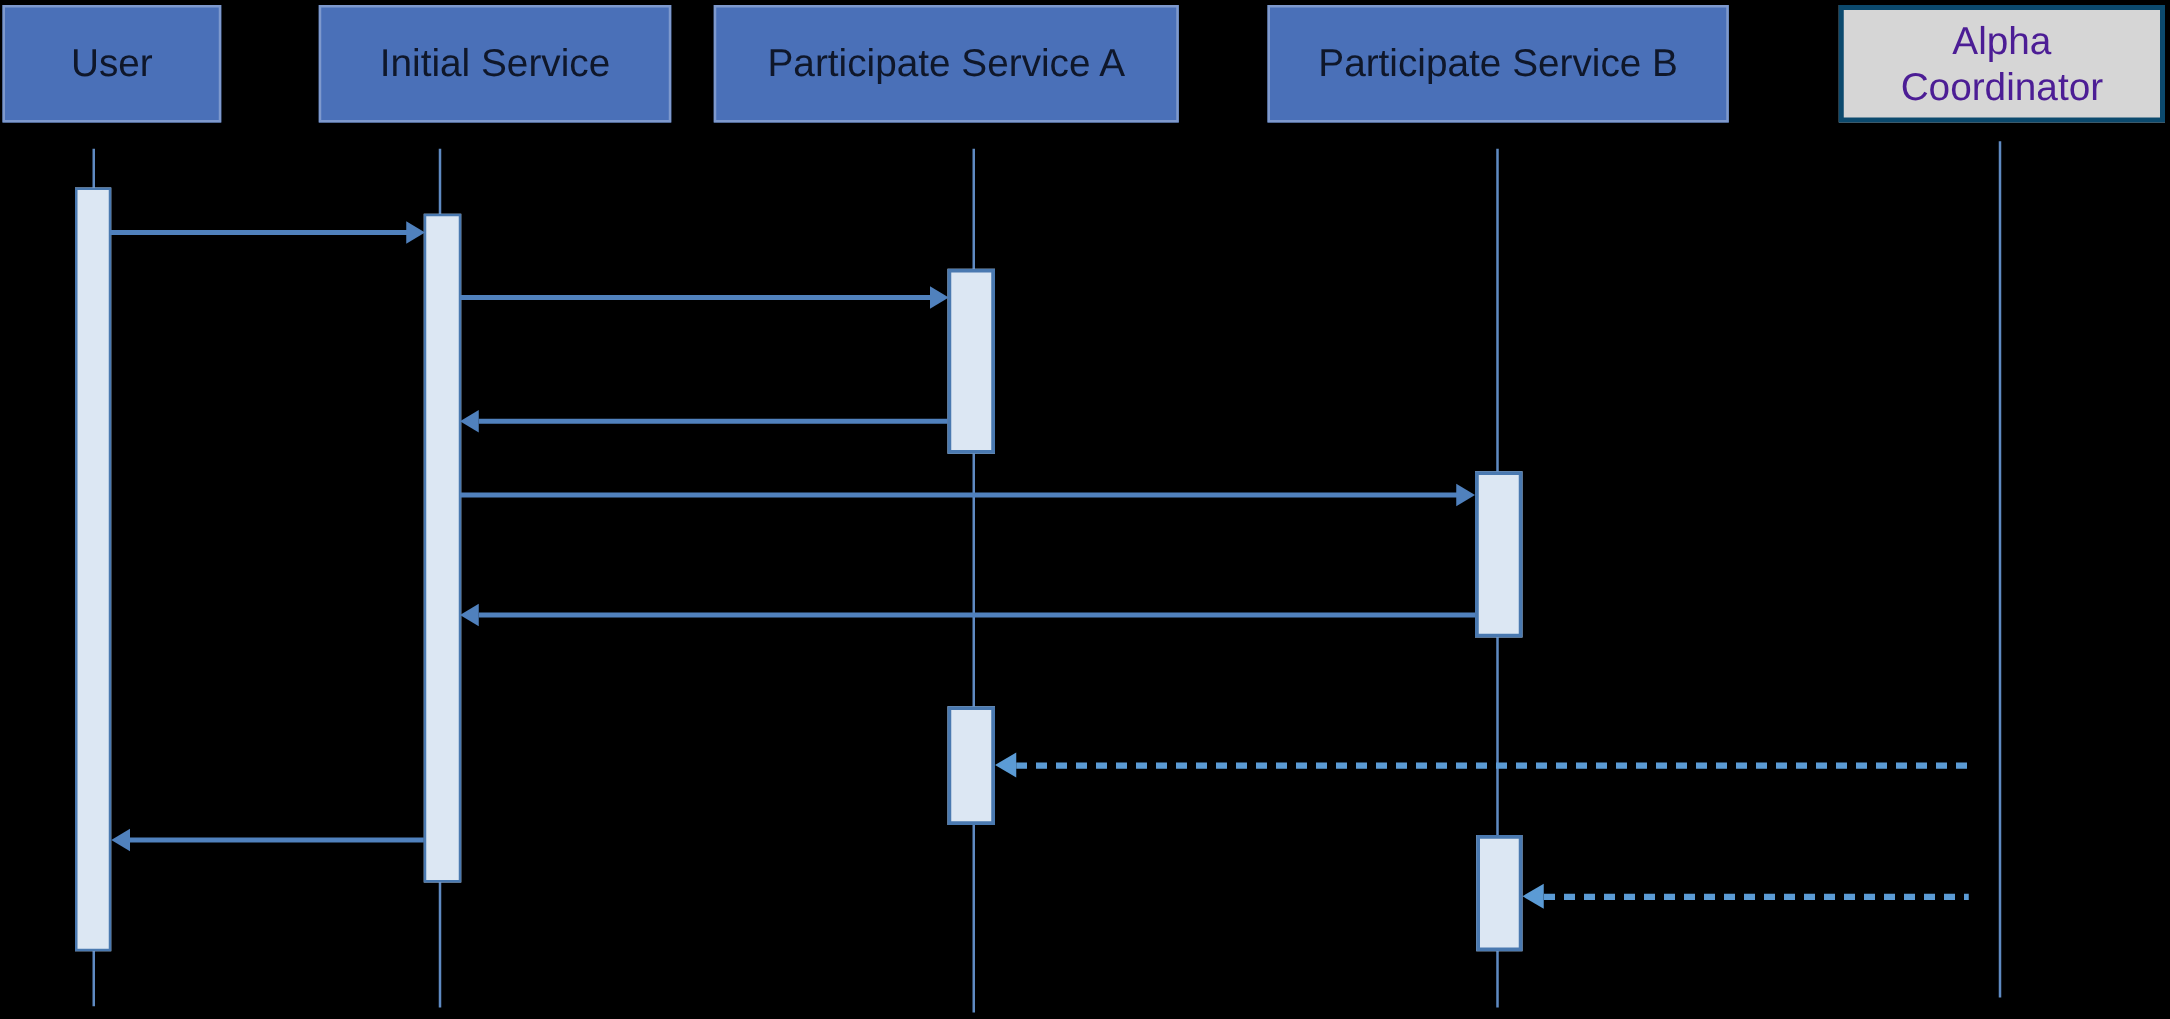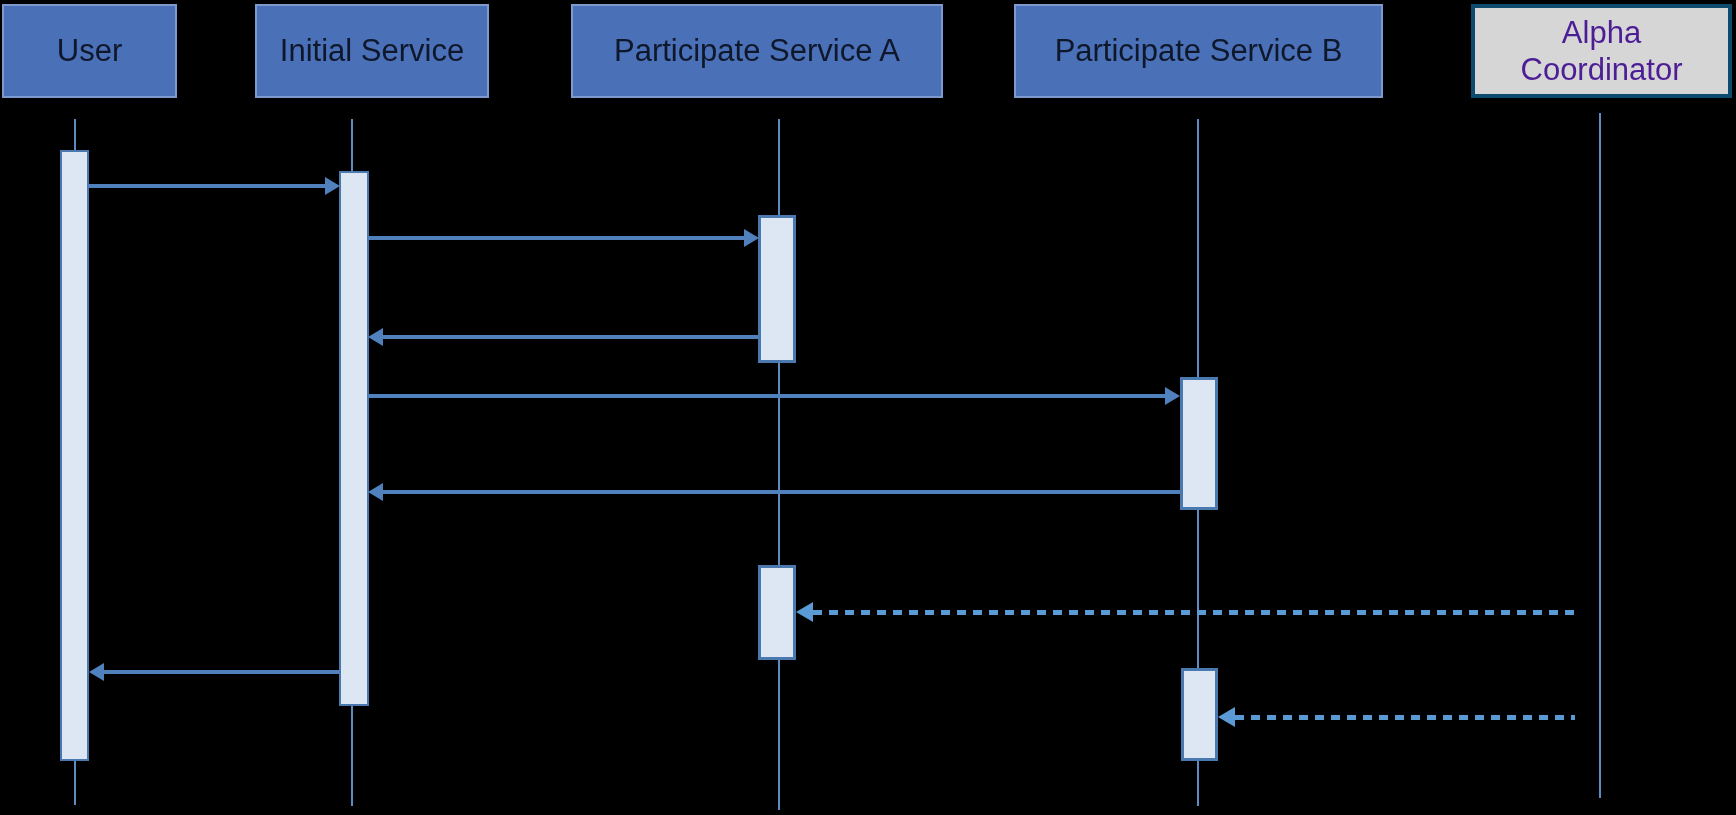--- a/index.html
+++ b/index.html
@@ -20,21 +20,21 @@
     display:flex;align-items:center;justify-content:center;
     color:#0f172a;font-size:31px;
     text-align:center;line-height:1.2;
   }
   .pbox.gray{
     background:#d6d6d6;
     border:4px solid #0c4a6e;
     color:#4c1d95;
   }
   .pbox-user{left:2px;width:175px;}
-  .pbox-initial{left:255px;width:234px;justify-content:center;}
+  .pbox-initial{left:255px;width:282px;justify-content:center;}
   .pbox-a{left:571px;width:372px;}
   .pbox-b{left:1014px;width:369px;}
   .pbox-alpha{left:1471px;width:261px;}
   .pbox-alpha .lbl{width:190px;}
   
   .lifeline{position:absolute;width:2px;background:#5f8ac2;}
   .ll-user{left:74px;top:119px;height:686px;}
   .ll-initial{left:351px;top:119px;height:687px;}
   .ll-a{left:778px;top:119px;height:691px;}
   .ll-b{left:1197px;top:119px;height:687px;}

